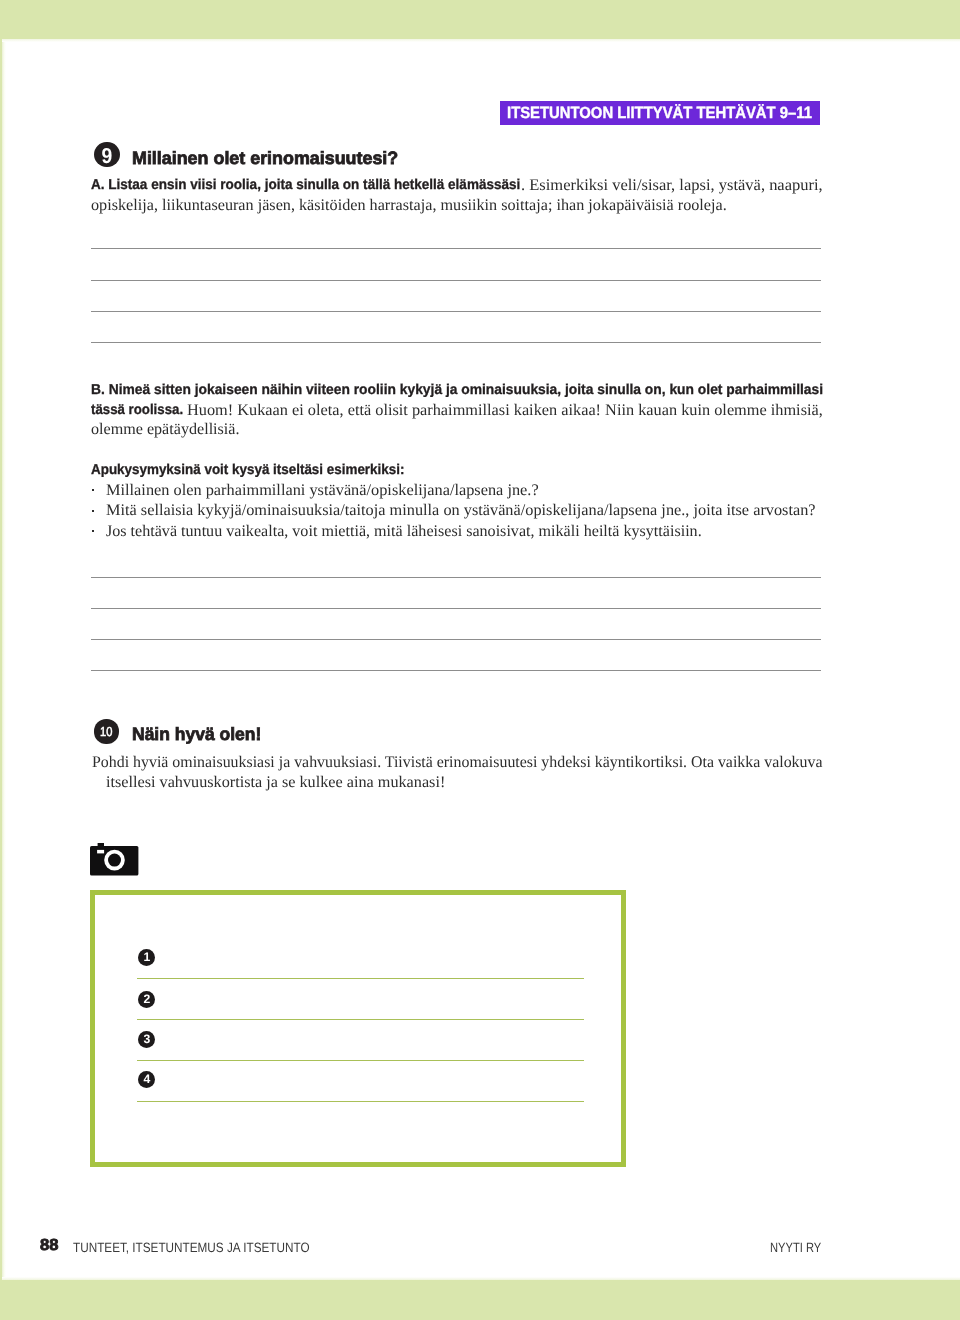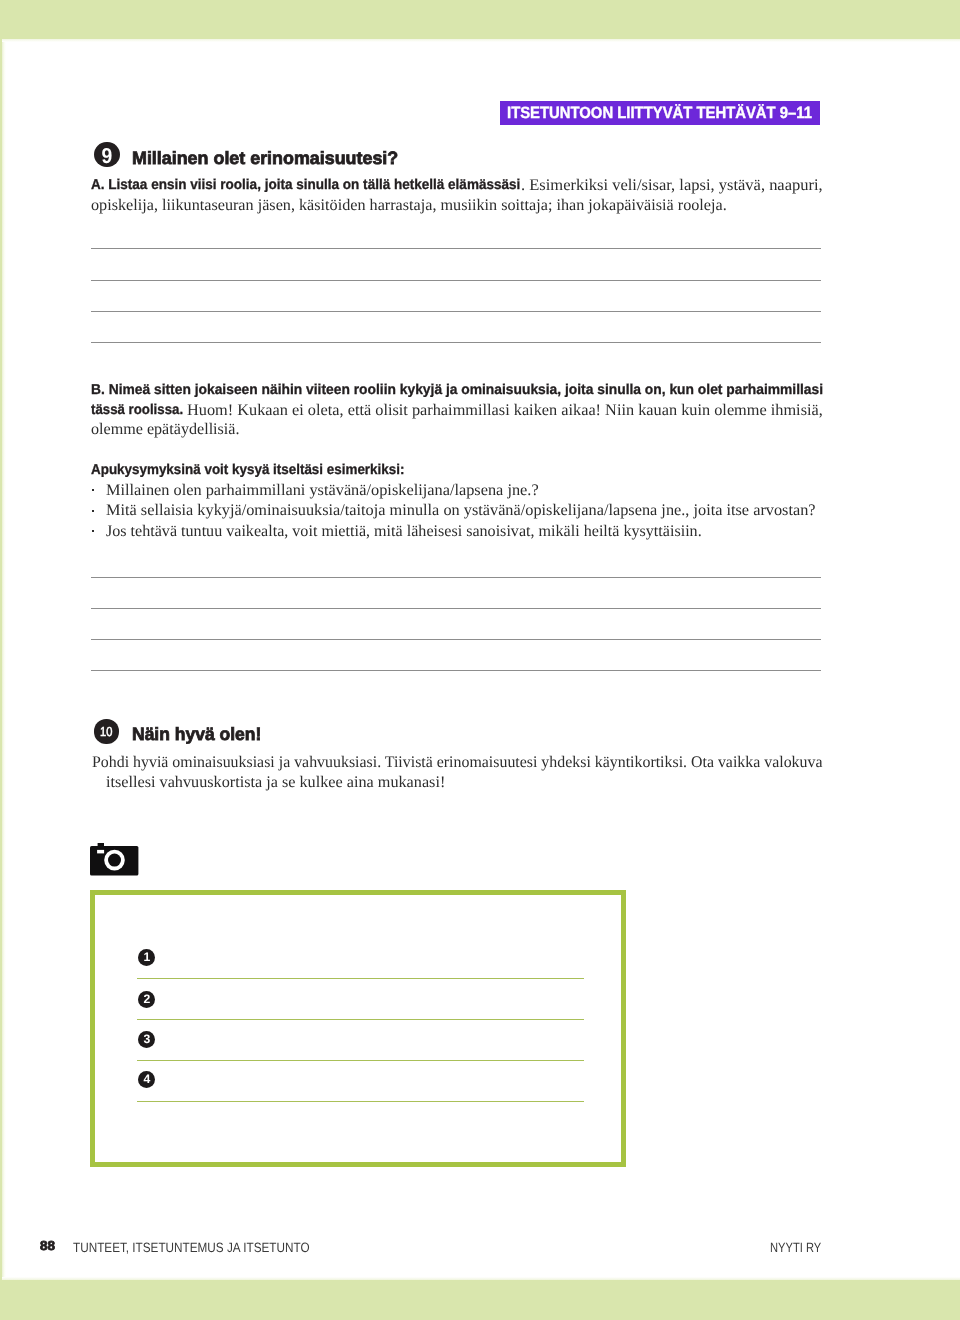--- a/index.html
+++ b/index.html
@@ -85,21 +85,21 @@
     position:absolute; width:17px; height:17px; border-radius:50%;
     background:#1d1a1b; color:#ffffff; text-align:center;
     font-family:"Liberation Sans", sans-serif; font-weight:bold;
     font-size:12.2px; line-height:17.5px;
   }
 
   
   .pagenum {
     position:absolute; left:39.8px; top:1237.3px; transform-origin:0 0; transform:scaleX(1.036);
     font-family:"Liberation Sans", sans-serif; font-weight:bold;
-    font-size:13px; line-height:17.7px; color:#231f20;
+    font-size:16px; line-height:17.7px; color:#231f20;
     -webkit-text-stroke:0.85px #231f20;
   }
   .footsec {
     position:absolute; left:73.2px; top:1240.8px; transform-origin:0 0; transform:scaleX(0.8696);
     font-family:"Liberation Sans", sans-serif; font-size:13.5px; line-height:13.5px;
     color:#3a3a3a; white-space:nowrap;
   }
   .footorg {
     position:absolute; left:769.7px; top:1240.8px; transform-origin:0 0; transform:scaleX(0.826);
     font-family:"Liberation Sans", sans-serif; font-size:13.5px; line-height:13.5px;

